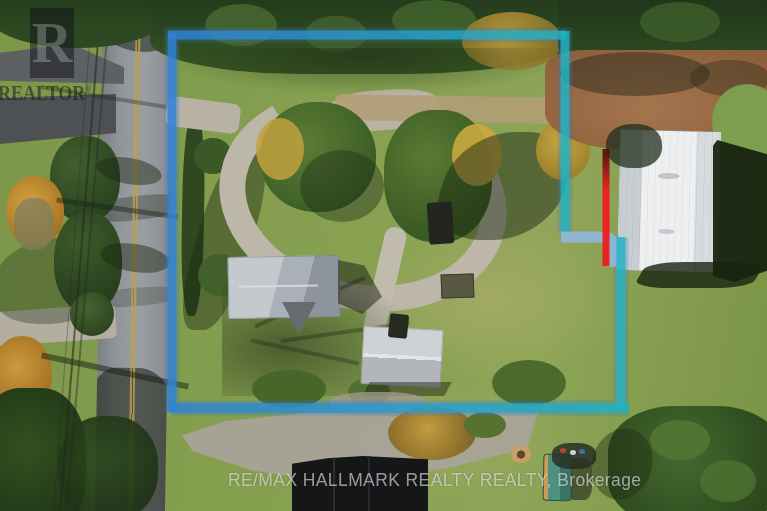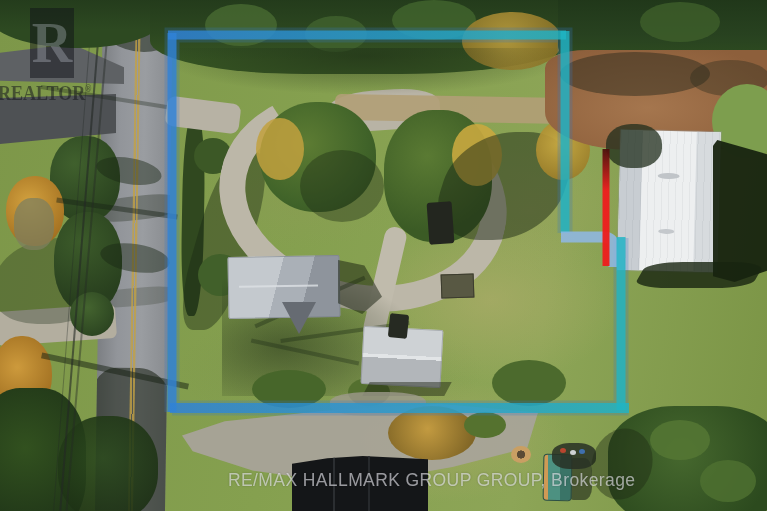--- a/index.html
+++ b/index.html
@@ -317,15 +317,15 @@
 
     <path d="M606,149 L606,266" fill="none" stroke="url(#gradRed)" stroke-width="7" stroke-opacity="0.95"></path>
   </svg>
 
   <div class="el realtor-logo">
     <span class="realtor-logo-letter">R</span>
   </div>
   <div class="el realtor-wordmark">
     <span>REALTOR</span><span class="realtor-reg">®</span>
   </div>
-  <div class="el brokerage-watermark">RE/MAX HALLMARK GROUP GROUP, Brokerage</div>
+  <div class="el brokerage-watermark">RE/MAX HALLMARK REALTY REALTY, Brokerage</div>
 
 </div>
 
 </body></html>

